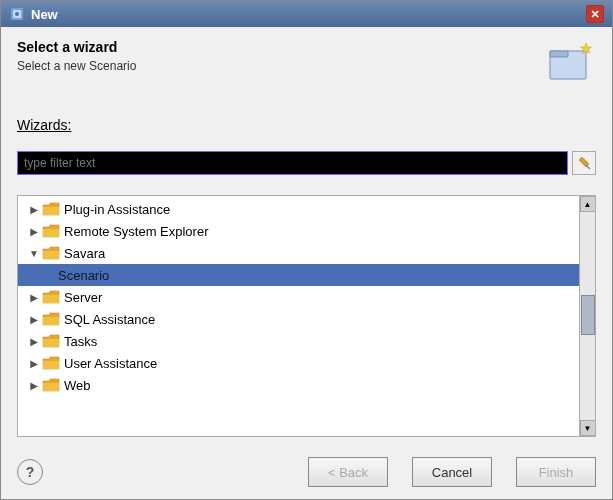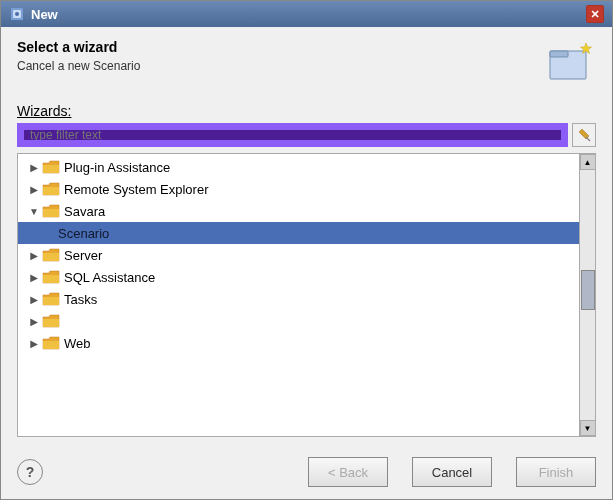--- a/index.html
+++ b/index.html
@@ -56,20 +56,21 @@
       cursor: pointer;
       color: white;
       font-size: 11px;
       font-weight: bold;
     }
     .content-area {
       flex: 1;
       display: flex;
       flex-direction: column;
       padding: 12px 16px;
+      gap: 14px;
     }
     .header-section {
       display: flex;
       justify-content: space-between;
       align-items: flex-start;
       margin-bottom: 12px;
     }
     .header-text h2 {
       font-size: 14px;
       font-weight: bold;
@@ -88,22 +89,22 @@
     }
     .filter-row {
       display: flex;
       align-items: center;
       gap: 4px;
       margin-bottom: 6px;
     }
     .filter-input {
       flex: 1;
       height: 24px;
-      border: 7px solid #8b5cf6;
-      background: #4c1d95;
+      border: 1px solid #8b5cf6;
+      background: #000000;
       padding: 2px 6px;
       font-size: 12px;
       color: #888;
       outline: none;
     }
     .filter-clear-btn {
       width: 24px;
       height: 24px;
       background: #f0f0f0;
       border: 1px solid #aaa;
@@ -267,21 +268,21 @@
       <span class="title-text">New</span>
     </div>
     <div class="close-btn">✕</div>
   </div>
 
   <div class="content-area">
 
     <div class="header-section">
       <div class="header-text">
         <h2>Select a wizard</h2>
-        <p>Cancel a new Scenario</p>
+        <p>Select a new Scenario</p>
       </div>
       <div class="wizard-icon-area">
         <svg width="52" height="52" viewBox="0 0 52 52">
 
           <rect x="6" y="12" width="36" height="28" fill="#c8d8f0" stroke="#7090b0" stroke-width="1" rx="1"></rect>
           <rect x="6" y="12" width="18" height="6" fill="#a0b8d8" stroke="#7090b0" stroke-width="1" rx="1"></rect>
 
           <polygon points="42,4 43.5,8 47.5,8 44.3,10.5 45.5,14.5 42,12 38.5,14.5 39.7,10.5 36.5,8 40.5,8" fill="#f0d030" stroke="#c0a010" stroke-width="0.5"></polygon>
         </svg>
       </div>
@@ -373,20 +374,21 @@
         </div>
 
         <div class="tree-item">
           <span class="expand-icon">▶</span>
           <span class="folder-icon">
             <svg class="folder-svg" viewBox="0 0 18 14">
                 <path d="M1 3 L7 3 L8 1 L17 1 L17 13 L1 13 Z" fill="#e8a830" stroke="#c07820" stroke-width="0.5"></path>
                 <path d="M1 5 L17 5 L17 13 L1 13 Z" fill="#f0c040"></path>
               </svg>
           </span>
+          <span class="item-label">User Assistance</span>
         </div>
 
         <div class="tree-item">
           <span class="expand-icon">▶</span>
           <span class="folder-icon">
             <svg class="folder-svg" viewBox="0 0 18 14">
                 <path d="M1 3 L7 3 L8 1 L17 1 L17 13 L1 13 Z" fill="#e8a830" stroke="#c07820" stroke-width="0.5"></path>
                 <path d="M1 5 L17 5 L17 13 L1 13 Z" fill="#f0c040"></path>
               </svg>
           </span>

